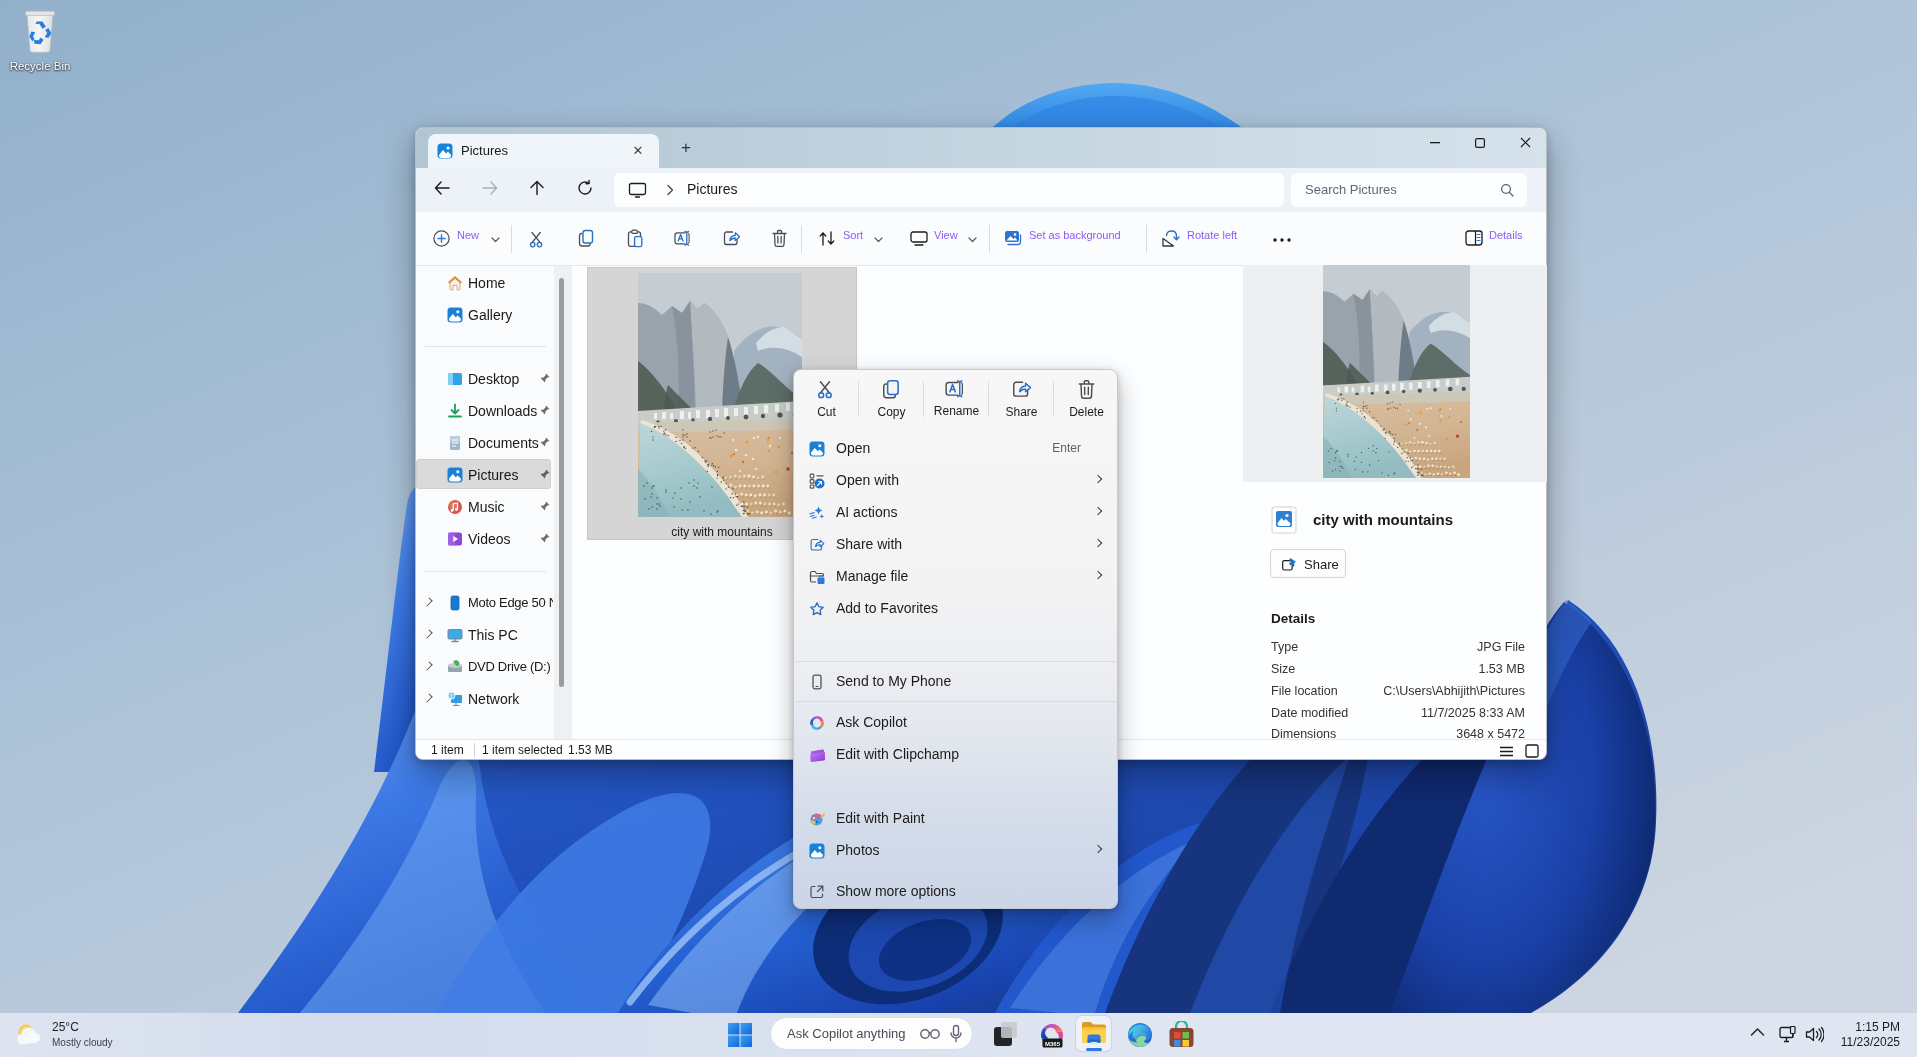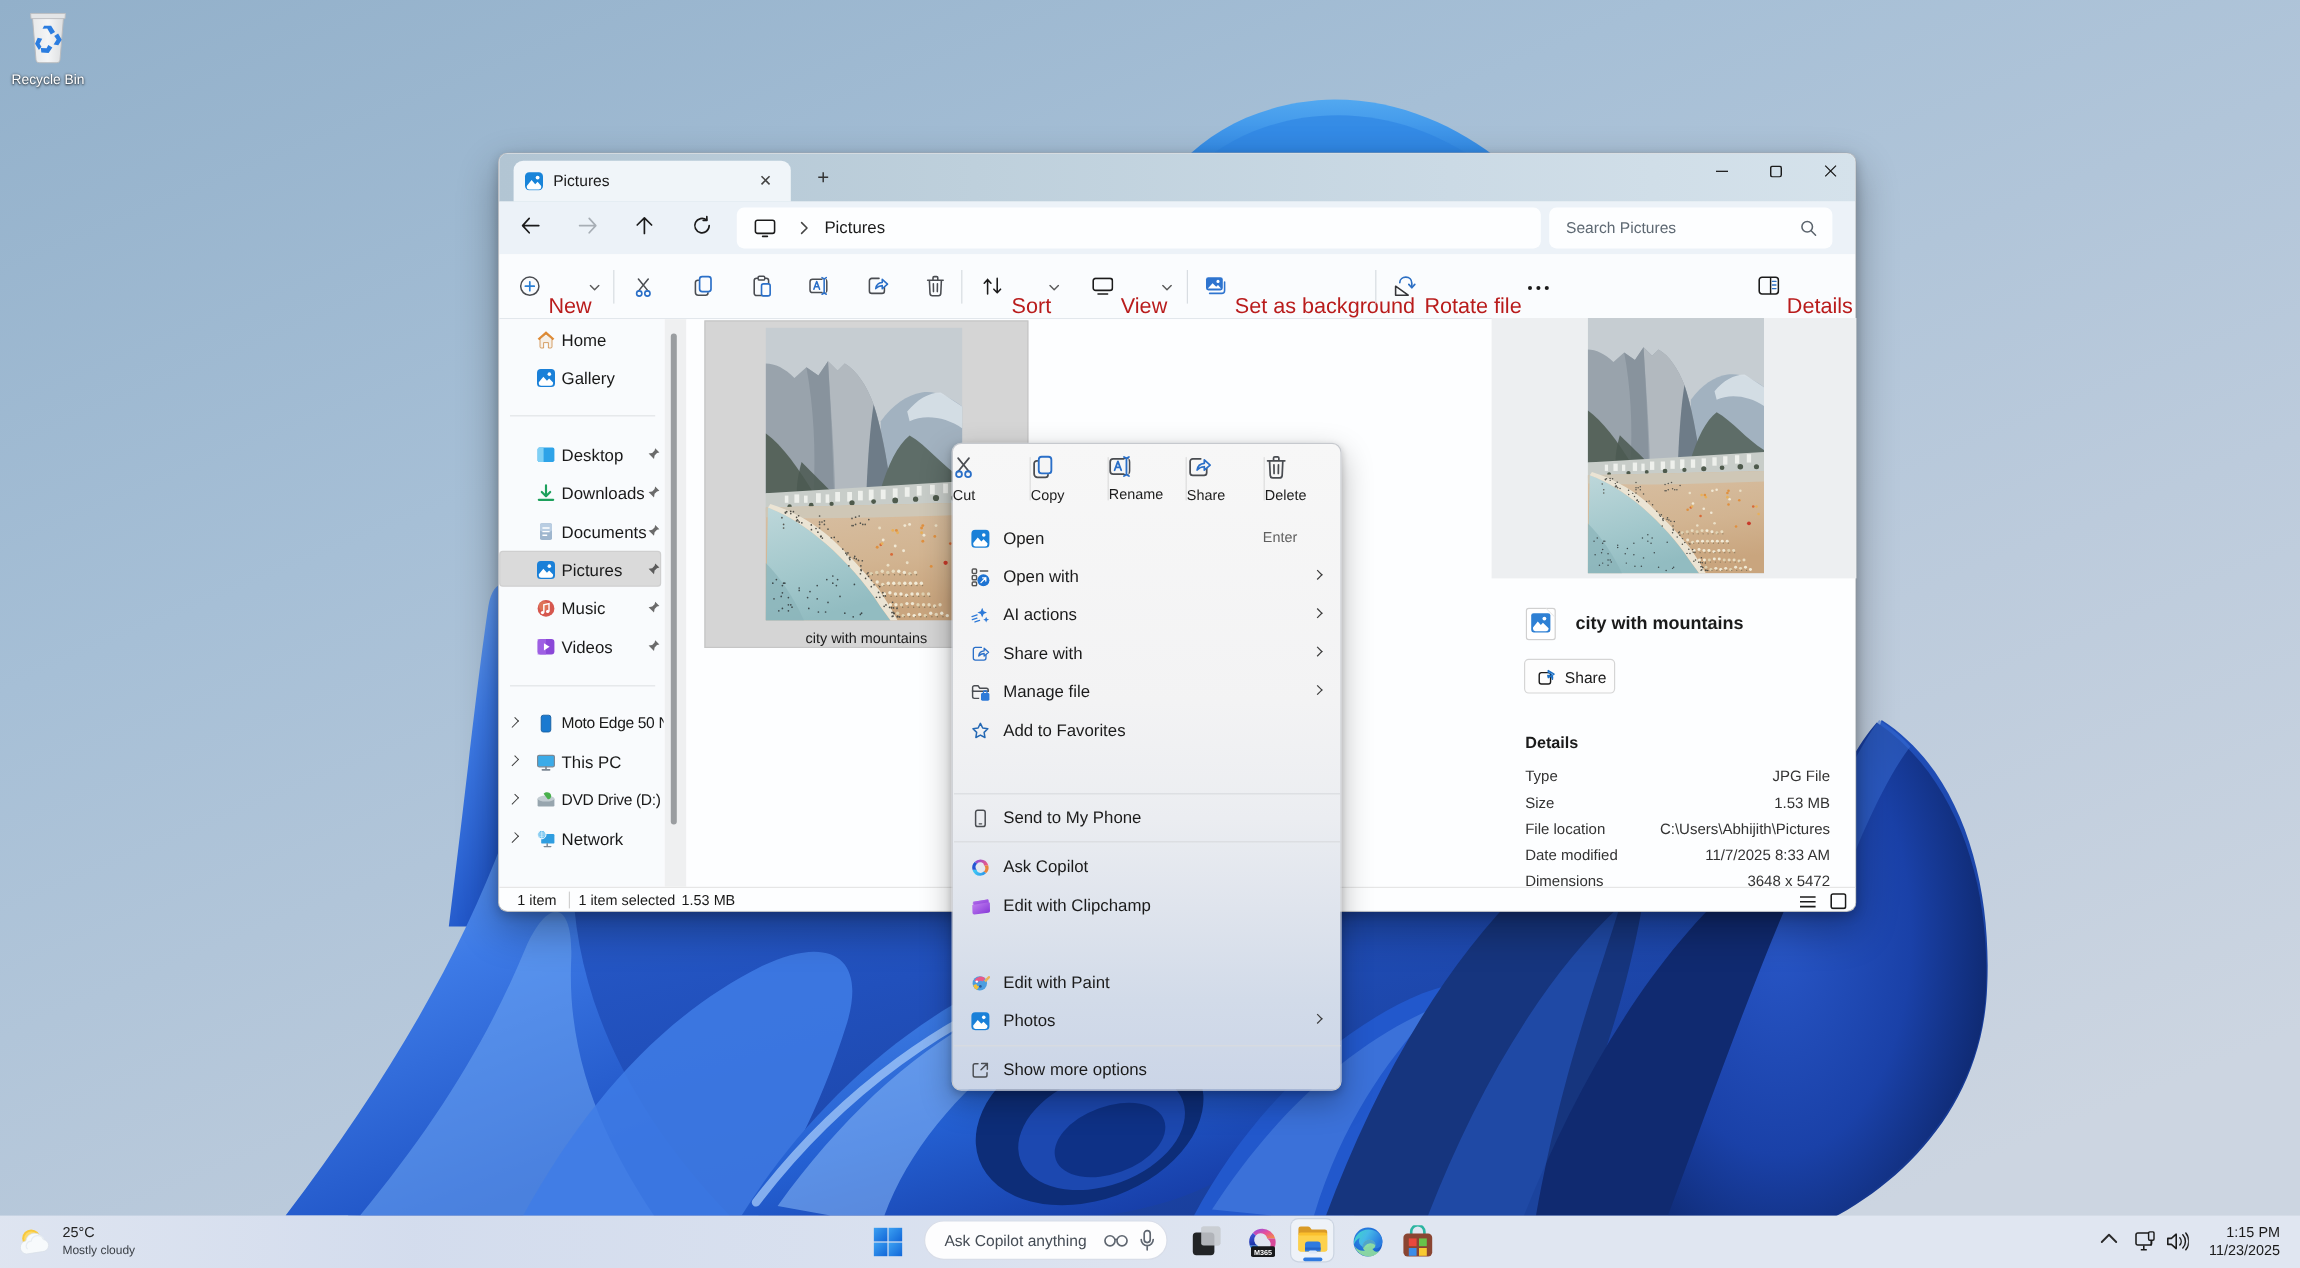--- a/index.html
+++ b/index.html
@@ -15,37 +15,37 @@
 #tab .tclose{position:absolute;right:12px;top:8px;width:18px;height:18px;font-size:13px;color:#444;text-align:center;line-height:18px}
 #plus{position:absolute;left:256px;top:8px;width:28px;height:24px;font-size:17px;font-weight:400;color:#333;text-align:center;line-height:23px}
 .capbtn{position:absolute;top:0;height:29px;display:flex;align-items:center;justify-content:center}
 #navbar{position:absolute;left:0;top:40px;width:1132px;height:44px;background:#ecf2f8}
 .navic{position:absolute;top:11px}
 #crumb{position:absolute;left:198px;top:5px;width:670px;height:34px;background:#fdfeff;border-radius:6px}
 #search{position:absolute;left:875px;top:5px;width:236px;height:34px;background:#fdfeff;border-radius:6px}
 #search .ph{position:absolute;left:14px;top:9px;font-size:13px;color:#5e6973}
 #crumb .ct{position:absolute;left:73px;top:8px;font-size:14px;color:#1a1a1a}
 #toolbar{position:absolute;left:0;top:84px;width:1132px;height:54px;background:#fafcfe;border-bottom:1px solid #e2e7ec}
-.tbtxt{position:absolute;top:33px;font-size:18px;color:#b91c1c}
+.tbtxt{position:absolute;top:17px;font-size:11px;color:#8b5cf6}
 .tbsep{position:absolute;top:13px;width:1px;height:28px;background:#d8dde2}
 #sidebar{position:absolute;left:0;top:138px;width:138px;height:473px;background:#f9fbfd}
 #sgutter{position:absolute;left:138px;top:138px;width:18px;height:473px;background:#eff0f1}
 #sthumb{position:absolute;left:143px;top:150px;width:5px;height:409px;background:#9a9da0;border-radius:3px}
 #content{position:absolute;left:156px;top:138px;width:672px;height:473px;background:#fdfeff}
 #pane{position:absolute;left:828px;top:138px;width:304px;height:473px;background:#fdfeff}
 .srow{position:absolute;left:0;width:138px;height:30px;overflow:hidden}
 .srow .slabel{position:absolute;left:53px;top:7px;font-size:14px;color:#191919;white-space:nowrap}
 .srow .sic{position:absolute;left:32px;top:7px;width:16px;height:16px}
 .srow .spin{position:absolute;left:124px;top:8px}
 .srow .schev{position:absolute;left:10px;top:9px;width:6px;height:10px;border-right:1.4px solid #3c3c3c;border-top:1.4px solid #3c3c3c;transform:rotate(45deg) scale(0.8)}
 .ssep{position:absolute;left:10px;width:121px;height:1px;background:#e1e4e7}
 #statusbar{position:absolute;left:0;top:611px;width:1132px;height:22px;background:#fdfeff;border-top:1px solid #e6e6e6;font-size:12px;color:#191919}
 
 #ctx{position:absolute;left:793px;top:369px;width:325px;height:540px;border-radius:8px;border:1px solid #c6c9ce;background:linear-gradient(180deg,#f7f7f7 0%,#f3f3f4 40%,#ebedf1 58%,#dfe4ed 72%,#d2dbe9 86%,#cbd5e7 100%);box-shadow:0 10px 26px rgba(0,0,0,.28),0 2px 6px rgba(0,0,0,.18);overflow:hidden}
-.cxcell{position:absolute;top:0;width:65px;height:58px;text-align:left}
+.cxcell{position:absolute;top:0;width:65px;height:58px;text-align:center}
 .cxcell .ci{margin-top:9px;display:inline-block}
 .cxcell .cl{display:block;margin-top:1px;font-size:12px;color:#1c1c1c}
 .cxvsep{position:absolute;top:11px;width:1px;height:36px;background:#dcdcdc}
 .cxrow{position:absolute;left:0;width:325px;height:32px}
 .cxrow .ic{position:absolute;left:15px;top:8px;width:16px;height:16px}
 .cxrow .tx{position:absolute;left:42px;top:7px;font-size:14px;color:#1b1b1b}
 .cxrow .sc{position:absolute;right:38px;top:8px;font-size:12px;color:#5f5f5f}
 .cxrow .cv{position:absolute;right:18px;top:11px;width:6px;height:6px;border-right:1.3px solid #3c3c3c;border-top:1.3px solid #3c3c3c;transform:rotate(45deg)}
 .cxsep{position:absolute;left:1px;width:323px;height:1px;background:#d9dbdf}
 
@@ -258,21 +258,21 @@
         <circle cx="11" cy="4.5" r="1.3" fill="#fff"></circle>
         <path d="M4 14.5 L14 14.5 a2.5 2.5 0 0 0 2.5 -2.5 L16.5 5" fill="none" stroke="#2e74cf" stroke-width="1.3" stroke-linecap="round"></path>
       </svg>
     <span class="tbtxt" style="left:613px">Set as background</span>
     <div class="tbsep" style="left:730px"></div>
     <svg class="abs" style="left:745px;top:17px" width="20" height="19" viewBox="0 0 20 19">
         <path d="M2 17 L12.5 17 L2 9.5 Z" fill="none" stroke="#35363a" stroke-width="1.3" stroke-linejoin="round"></path>
         <path d="M5.5 6.5 C 5.5 3.5 8 2 10.5 2 C 13.5 2 15.5 4 15.5 7 L 15.5 10" fill="none" stroke="#2c6fc4" stroke-width="1.4" stroke-linecap="round"></path>
         <path d="M13 8 L15.5 10.8 L18 8" fill="none" stroke="#2c6fc4" stroke-width="1.4" stroke-linecap="round" stroke-linejoin="round"></path>
       </svg>
-    <span class="tbtxt" style="left:771px">Rotate file</span>
+    <span class="tbtxt" style="left:771px">Rotate left</span>
     <svg class="abs" style="left:857px;top:26px" width="18" height="4" viewBox="0 0 18 4">
         <circle cx="2" cy="2" r="1.7" fill="#1b1b1b"></circle>
         <circle cx="9" cy="2" r="1.7" fill="#1b1b1b"></circle>
         <circle cx="16" cy="2" r="1.7" fill="#1b1b1b"></circle>
       </svg>
     <svg class="abs" style="left:1049px;top:18px" width="18" height="16" viewBox="0 0 18 16">
         <rect x="1" y="1" width="16" height="14" rx="2.4" fill="none" stroke="#1b1b1b" stroke-width="1.3"></rect>
         <path d="M10.5 1 L10.5 15" stroke="#1b1b1b" stroke-width="1.2"></path>
         <path d="M12 4.5 L15 4.5 M12 7.5 L15 7.5 M12 10.5 L15 10.5" stroke="#2c6fc4" stroke-width="1.1" stroke-linecap="round"></path>
       </svg>

